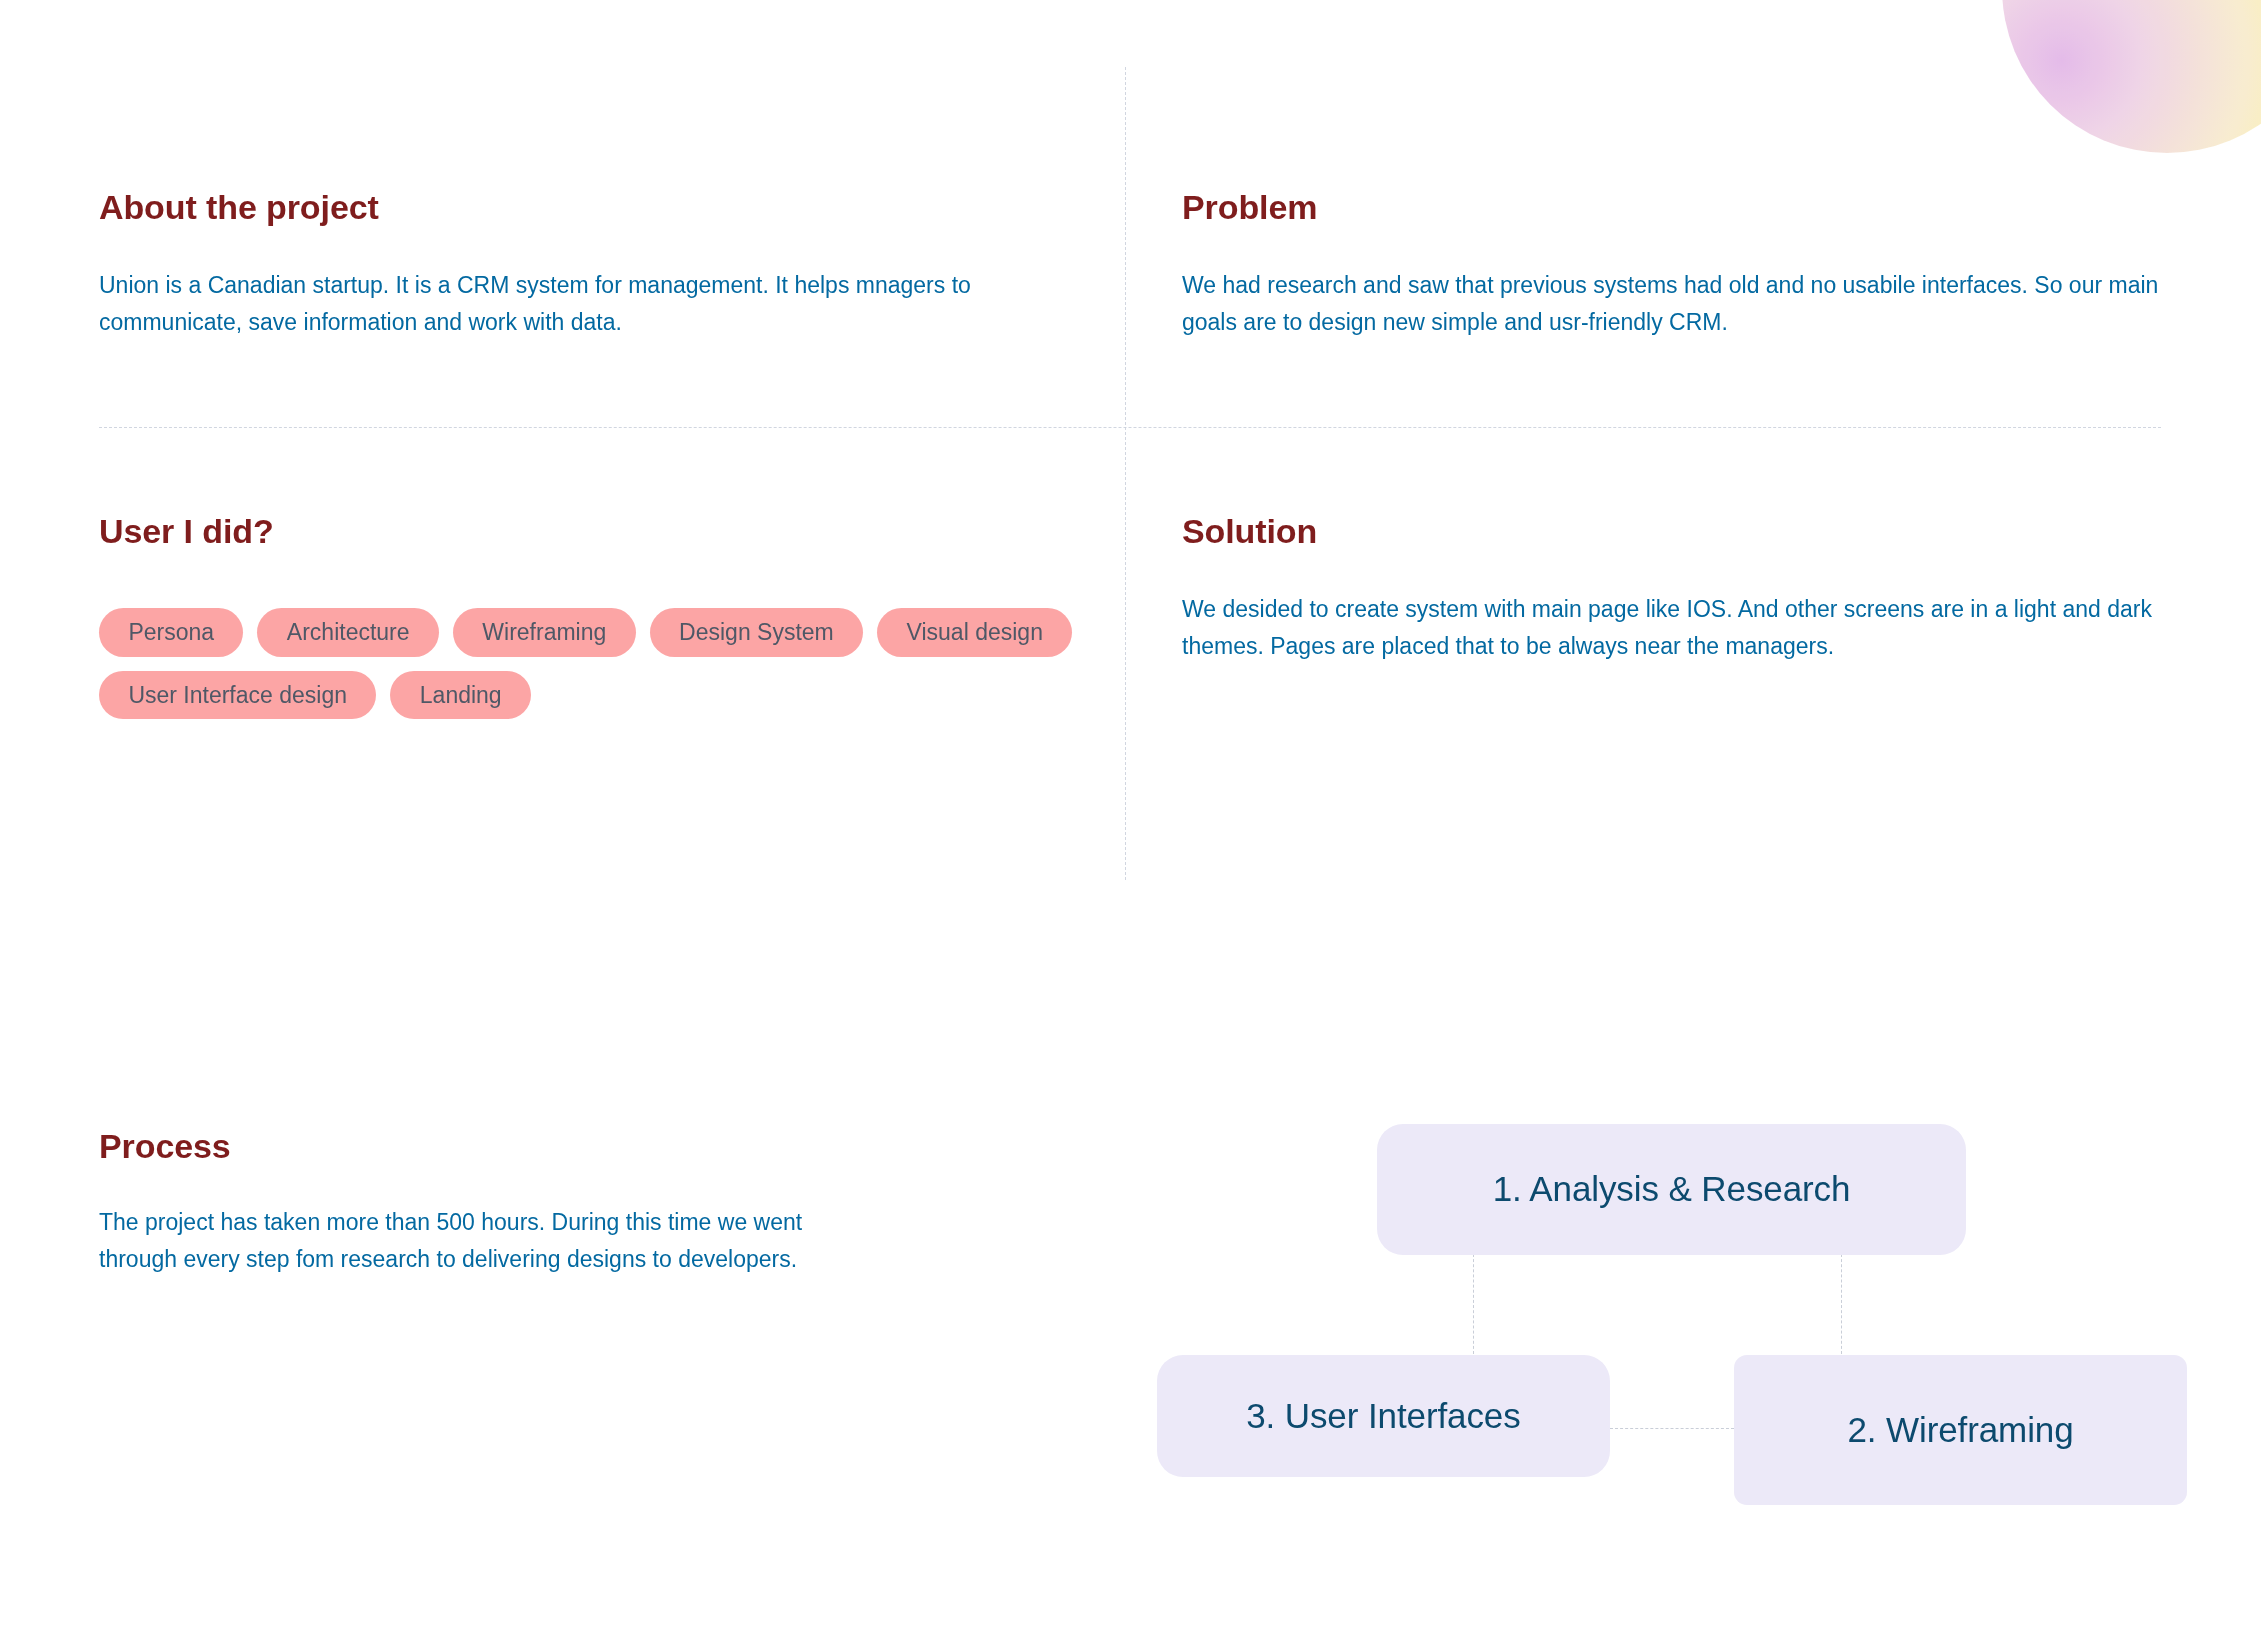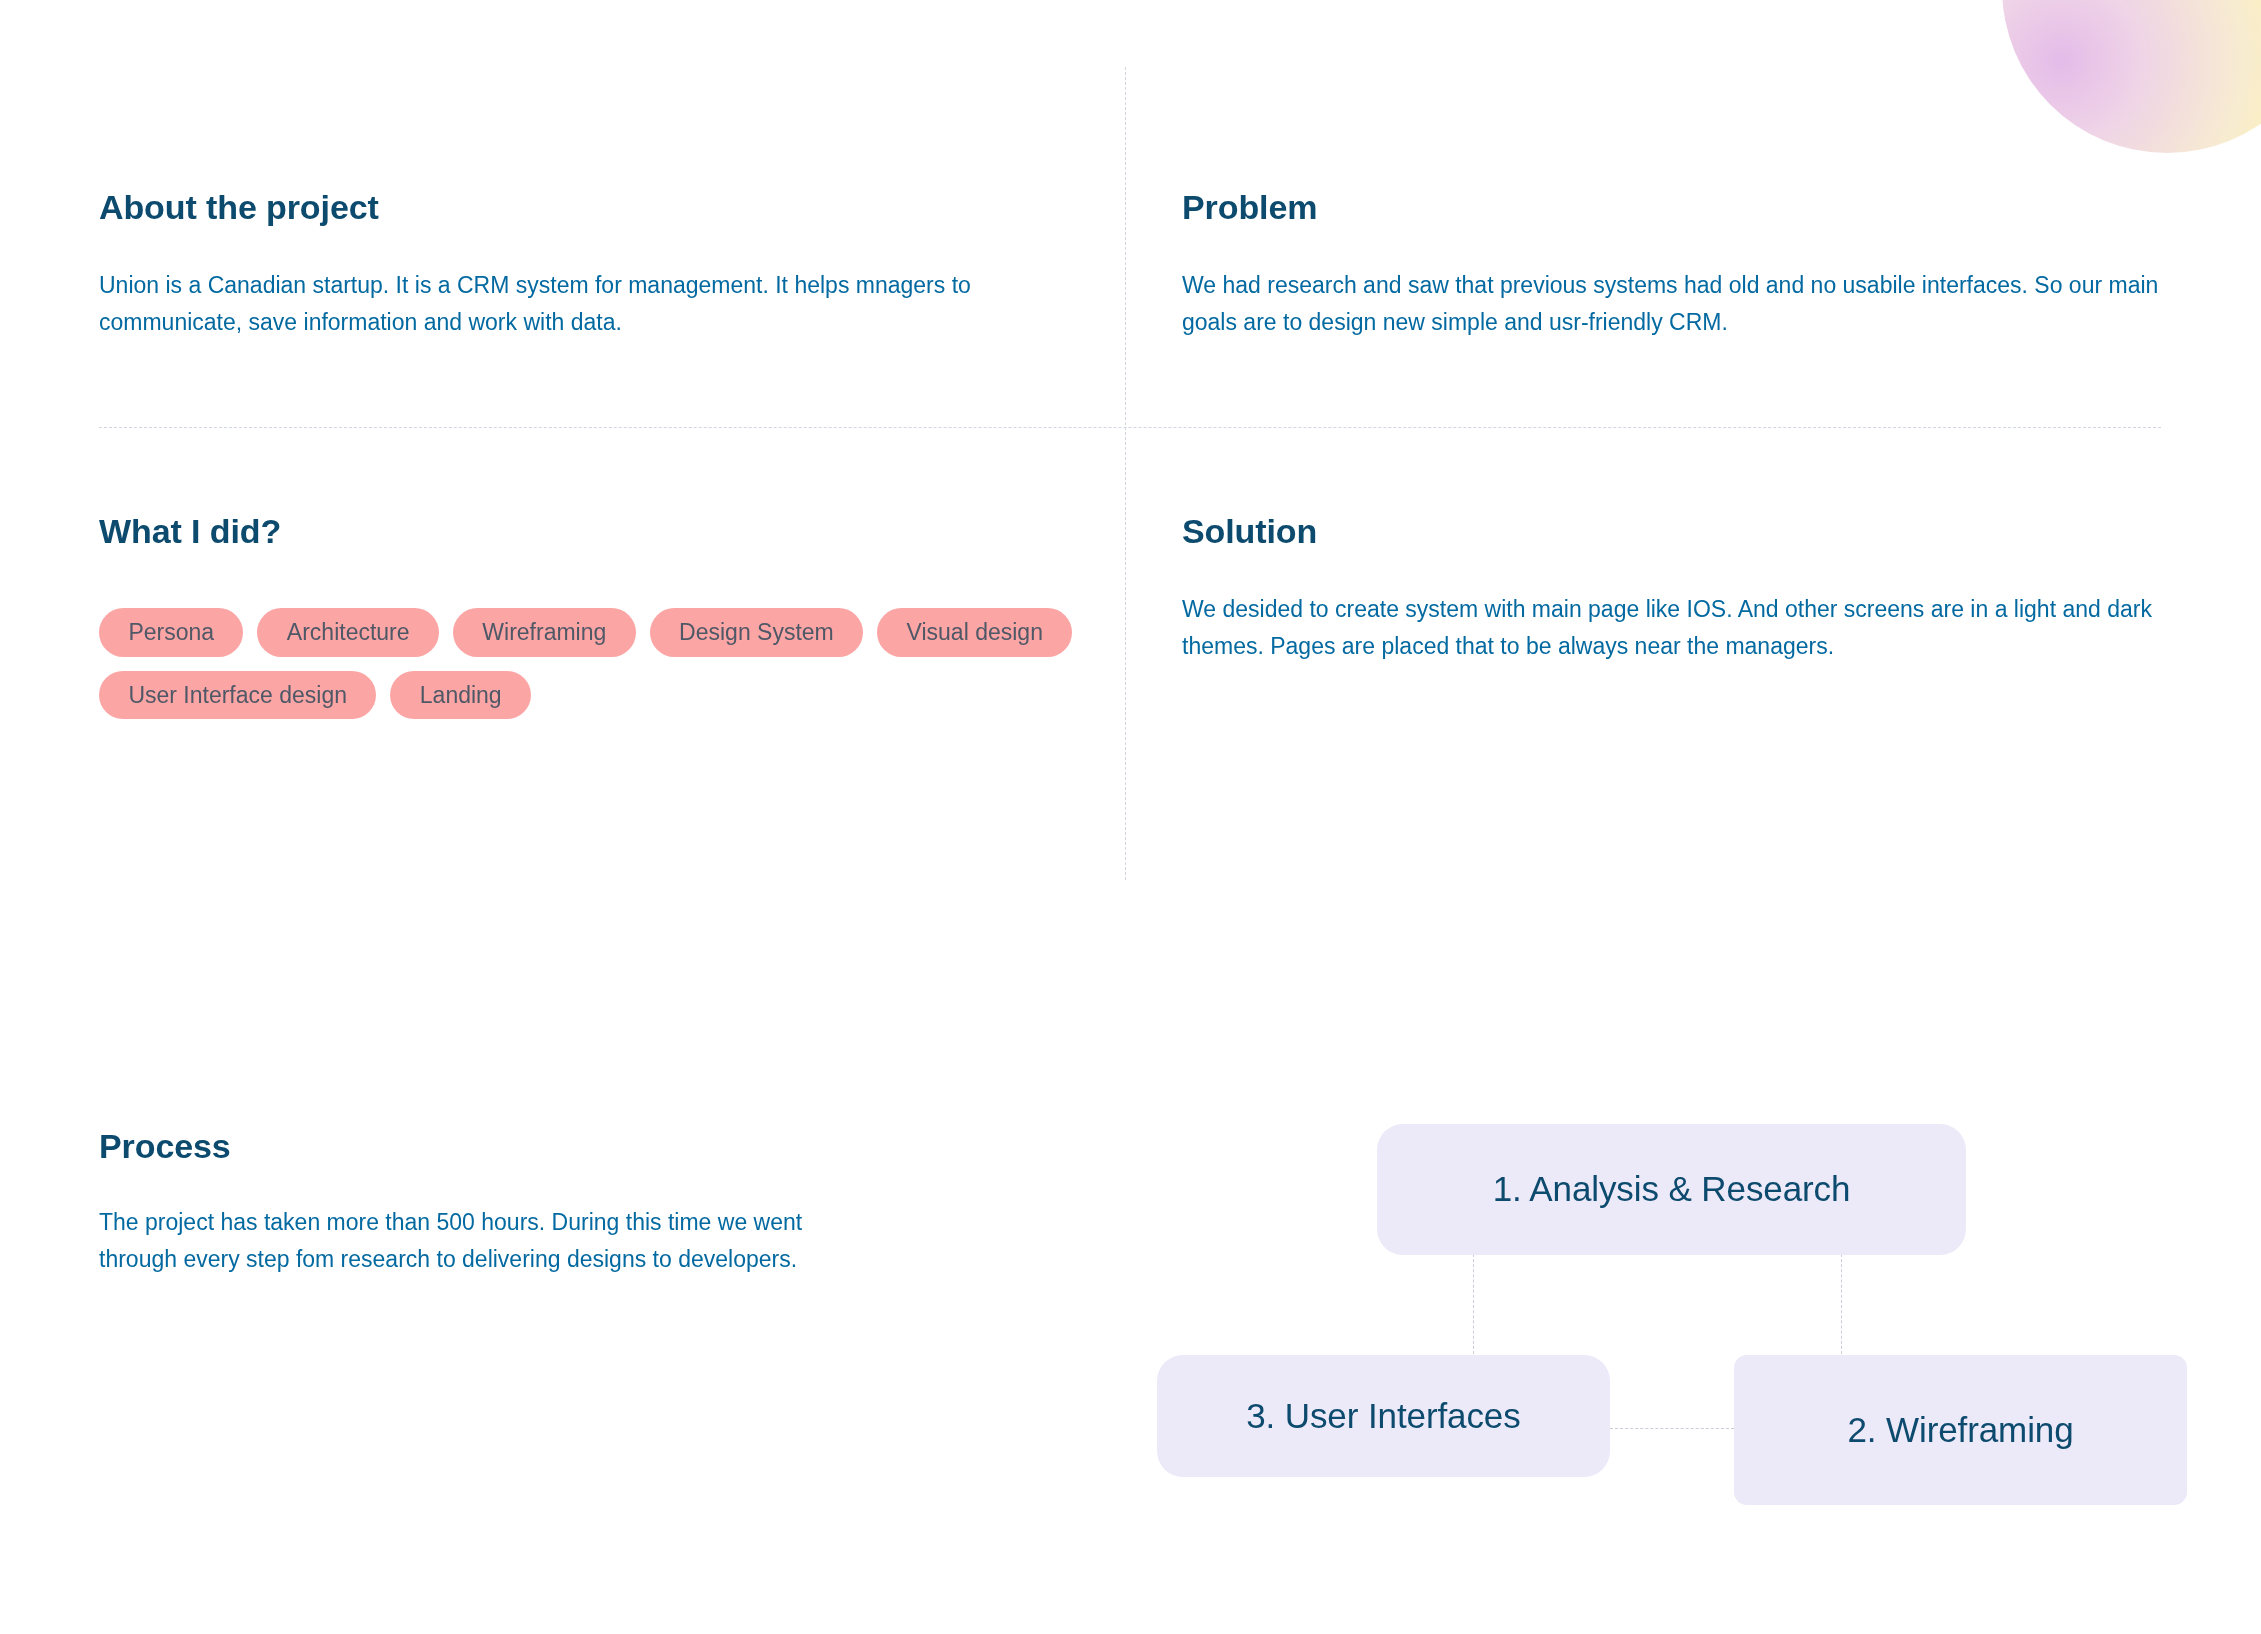--- a/index.html
+++ b/index.html
@@ -56,21 +56,21 @@
   }
 
   
   .section {
     position: absolute;
   }
 
   .section-heading {
     font-size: 34px;
     font-weight: 700;
-    color: #0c4a6e;
+    color: #7f1d1d;
     letter-spacing: -0.1px;
     line-height: 1.2;
     white-space: nowrap;
   }
 
   .section-body {
     font-size: 23px;
     font-weight: 400;
     color: #0369a1;
     line-height: 1.62;
@@ -168,21 +168,21 @@
   <h2 class="section-heading">About the project</h2>
   <p class="section-body">Union is a Canadian startup. It is a CRM system for management. It helps mnagers to communicate, save information and work with data.</p>
 </section>
 
 <section class="section" id="problem-section">
   <h2 class="section-heading">Problem</h2>
   <p class="section-body">We had research and saw that previous systems had old and no usabile interfaces. So our main goals are to design new simple and usr-friendly CRM.</p>
 </section>
 
 <section class="section" id="whatidid-section">
-  <h2 class="section-heading">What I did?</h2>
+  <h2 class="section-heading">User I did?</h2>
   <div id="skill-pill-list">
     <span class="skill-pill">Persona</span>
     <span class="skill-pill">Architecture</span>
     <span class="skill-pill">Wireframing</span>
     <span class="skill-pill">Design System</span>
     <span class="skill-pill">Visual design</span>
     <span class="skill-pill">User Interface design</span>
     <span class="skill-pill">Landing</span>
   </div>
 </section>

